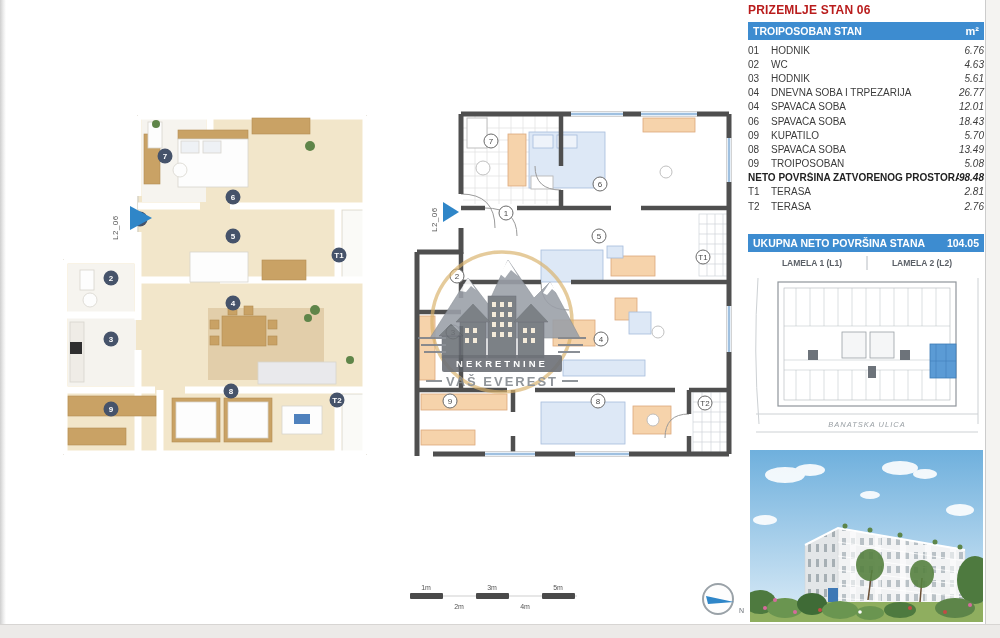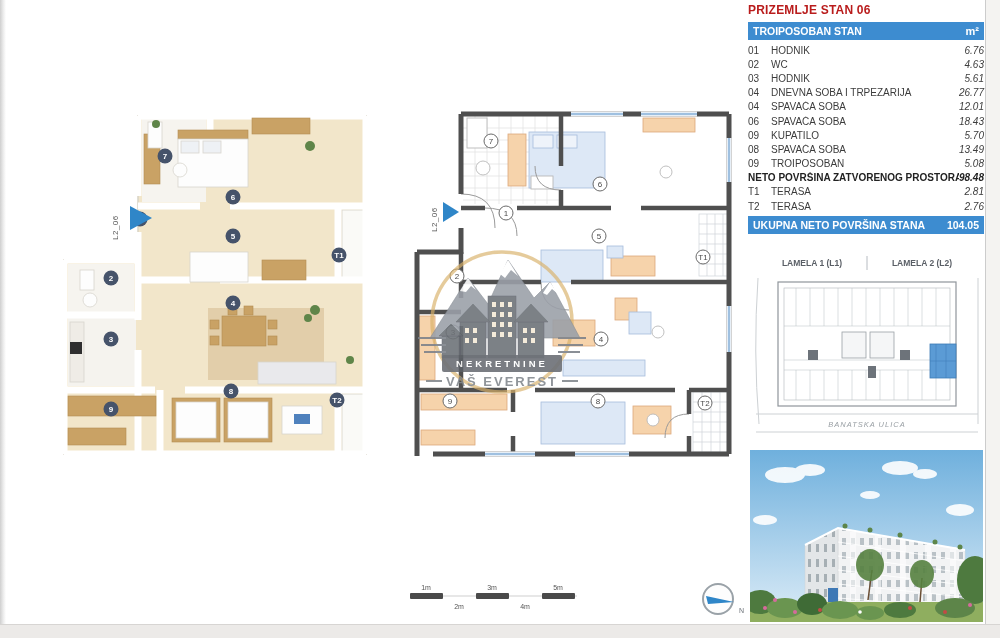--- a/index.html
+++ b/index.html
@@ -17,21 +17,21 @@
   .panel-title{font-size:12px;font-weight:bold;color:#b91c1c;margin:0 0 5px 0;letter-spacing:.2px;}
   .blue-bar{display:flex;justify-content:space-between;align-items:center;height:18px;
             background:#3d8cd0;color:#fff;font-weight:bold;font-size:10.5px;padding:0 5px;}
   .blue-bar .unit{font-size:11px;}
   .tbl{margin-top:3px;}
   .trow{display:flex;align-items:center;height:14.2px;font-size:10px;color:#3c3c3c;}
   .trow .no{width:23px;flex:none;}
   .trow .nm{flex:1;white-space:nowrap;overflow:hidden;}
   .trow .val{flex:none;text-align:center;font-style:italic;}
   .trow.bold{font-weight:bold;color:#222;}
-  .total-bar{margin-top:3px;}
+  .total-bar{margin-top:21px;}
 
   
   .site-plan{position:absolute;left:750px;top:256px;width:234px;height:192px;}
   
   .photo{position:absolute;left:750px;top:450px;width:233px;height:172px;}
 
   
   .plan3d{position:absolute;left:60px;top:110px;}
   .plan2d{position:absolute;left:413px;top:110px;}
   .watermark{position:absolute;left:412px;top:242px;opacity:.94;}

